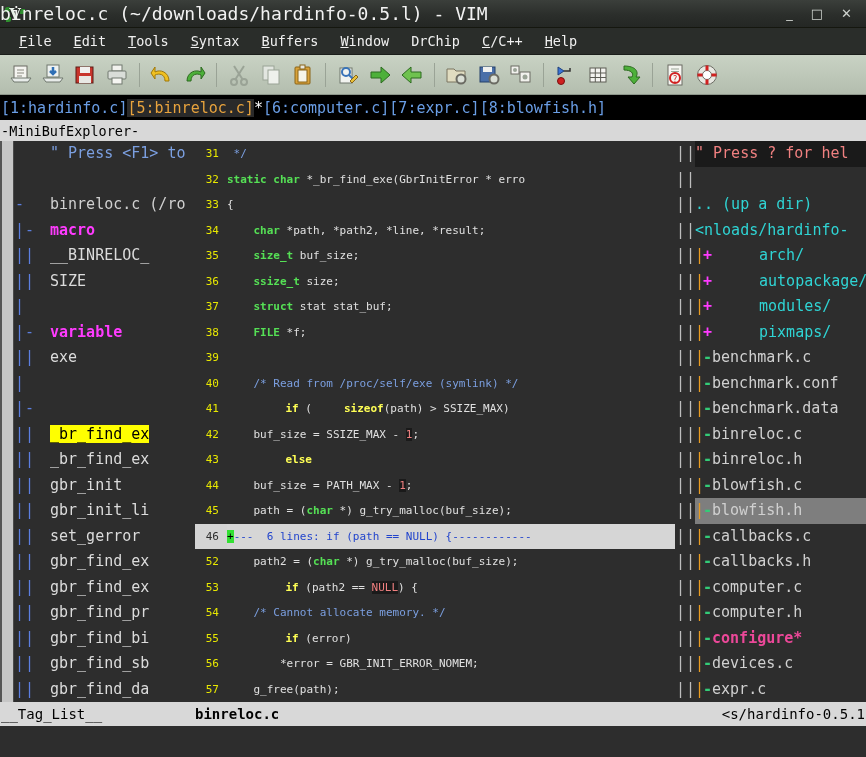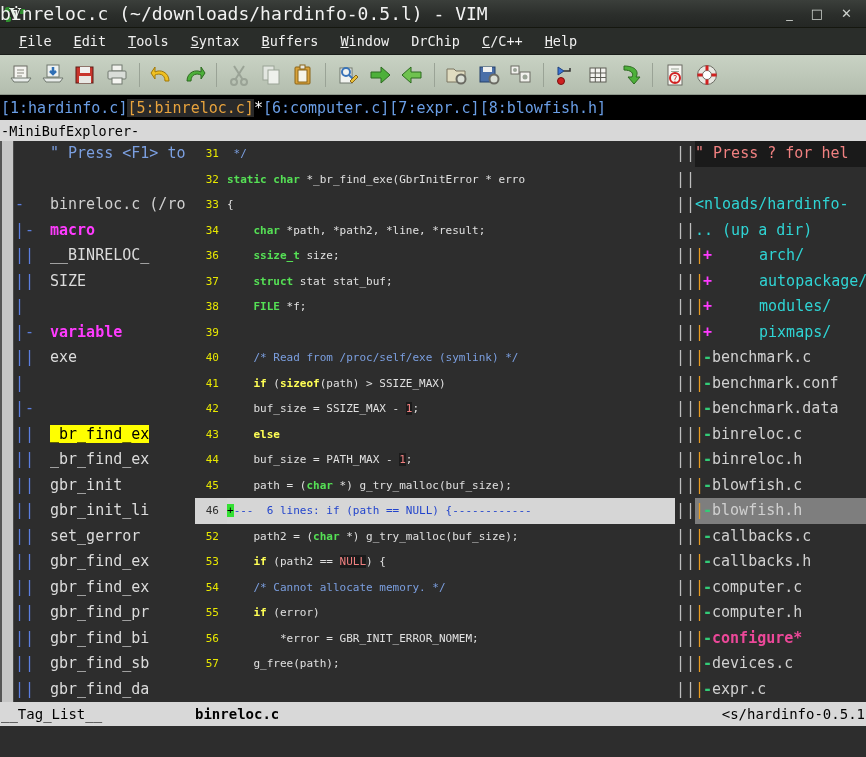--- a/index.html
+++ b/index.html
@@ -87,21 +87,21 @@
   .code{ flex:1; background:#2d2d2d; overflow:hidden; display:flex; }
   .code-inner{ flex:1; overflow:hidden; }
   .c-row{ height:25.5px; line-height:25.5px; font-size:11px; white-space:pre;
           display:flex; font-family:"DejaVu Sans Mono", monospace; }
   .c-num{ width:32px; text-align:right; color:#e8e800; flex:none; padding-right:8px; }
   .c-num.cur{ background:#d4d4d4; color:#2d2d2d; }
   .c-txt{ flex:1; overflow:hidden; }
   .c-row.fold{ background:#d6d6d6; }
   .c-row.fold .c-txt{ color:#2244cc; }
   .fold-plus{ background:#33e033; color:#000; }
-  .kw{ color:#ffff55; font-weight:bold; }
+  .kw{ color:#ffff55; font-weight:bold;margin-left:32px; }
   .typ{ color:#55e055; font-weight:bold; }
   .com{ color:#7b9fe0; }
   .num{ background:#1a1a1a; color:#f08080; }
   .pln{ color:#e0e0e0; }
   .code-edge{ width:11px; flex:none; color:#bdbdbd; font-size:15px;
               line-height:25.5px; font-family:"DejaVu Sans Mono", monospace; text-align:center;}
 
   
   .fexp{ width:180px; background:#2d2d2d; display:flex; overflow:hidden; }
   .fx-gut{ width:9px; flex:none; color:#bdbdbd; font-size:15px; line-height:25.5px;
@@ -413,20 +413,21 @@
         </div>
       </div>
   </div>
 
   <div class="code">
     <div class="code-inner" id="code-body">
         <div class="c-row"><span class="c-num">31</span><span class="c-txt"><span class="com"> */</span></span></div>
         <div class="c-row"><span class="c-num">32</span><span class="c-txt"><span class="typ">static char</span><span class="pln"> *_br_find_exe(GbrInitError * erro</span></span></div>
         <div class="c-row"><span class="c-num">33</span><span class="c-txt"><span class="pln">{</span></span></div>
         <div class="c-row"><span class="c-num">34</span><span class="c-txt"><span class="pln">    </span><span class="typ">char</span><span class="pln"> *path, *path2, *line, *result;</span></span></div>
+        <div class="c-row"><span class="c-num">35</span><span class="c-txt"><span class="pln">    </span><span class="typ">size_t</span><span class="pln"> buf_size;</span></span></div>
         <div class="c-row"><span class="c-num">36</span><span class="c-txt"><span class="pln">    </span><span class="typ">ssize_t</span><span class="pln"> size;</span></span></div>
         <div class="c-row"><span class="c-num">37</span><span class="c-txt"><span class="pln">    </span><span class="typ">struct</span><span class="pln"> stat stat_buf;</span></span></div>
         <div class="c-row"><span class="c-num">38</span><span class="c-txt"><span class="pln">    </span><span class="typ">FILE</span><span class="pln"> *f;</span></span></div>
         <div class="c-row"><span class="c-num">39</span><span class="c-txt"></span></div>
         <div class="c-row"><span class="c-num">40</span><span class="c-txt"><span class="pln">    </span><span class="com">/* Read from /proc/self/exe (symlink) */</span></span></div>
         <div class="c-row"><span class="c-num">41</span><span class="c-txt"><span class="pln">    </span><span class="kw">if</span><span class="pln"> (</span><span class="kw">sizeof</span><span class="pln">(path) &gt; SSIZE_MAX)</span></span></div>
         <div class="c-row"><span class="c-num">42</span><span class="c-txt"><span class="pln">    buf_size = SSIZE_MAX - </span><span class="num">1</span><span class="pln">;</span></span></div>
         <div class="c-row"><span class="c-num">43</span><span class="c-txt"><span class="pln">    </span><span class="kw">else</span></span></div>
         <div class="c-row"><span class="c-num">44</span><span class="c-txt"><span class="pln">    buf_size = PATH_MAX - </span><span class="num">1</span><span class="pln">;</span></span></div>
         <div class="c-row"><span class="c-num">45</span><span class="c-txt"><span class="pln">    path = (</span><span class="typ">char</span><span class="pln"> *) g_try_malloc(buf_size);</span></span></div>
@@ -488,24 +489,24 @@
         <div>|</div>
         <div>|</div>
         <div>|</div>
       </div>
     <div class="fx-body" id="fx-body">
         <div class="fx-row">
           <span class="fx-help">" Press ? for hel</span>
         </div>
         <div class="fx-row">&nbsp;</div>
         <div class="fx-row">
+          <span class="fx-up">.. (up a dir)</span>
+        </div>
+        <div class="fx-row">
           <span class="fx-path">&lt;nloads/hardinfo-</span>
-        </div>
-        <div class="fx-row">
-          <span class="fx-up">.. (up a dir)</span>
         </div>
         <div class="fx-row">
           <span class="fx-bar">|</span>
           <span class="fx-plus">+</span>
           <span class="fx-dir">arch/</span>
         </div>
         <div class="fx-row">
           <span class="fx-bar">|</span>
           <span class="fx-plus">+</span>
           <span class="fx-dir">autopackage/</span>

